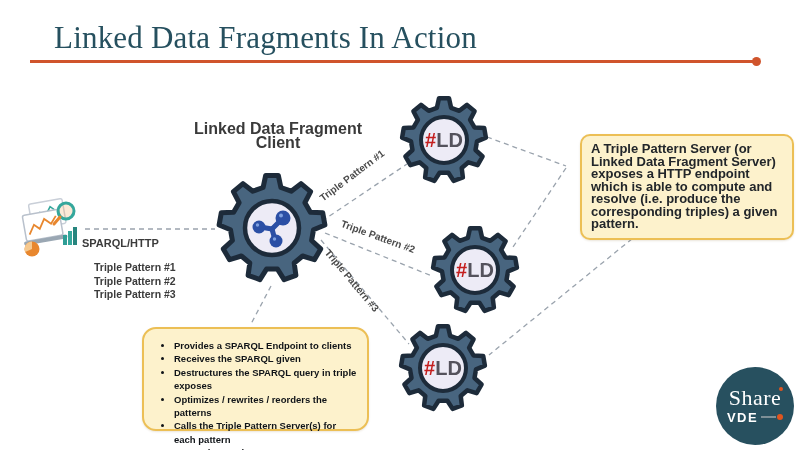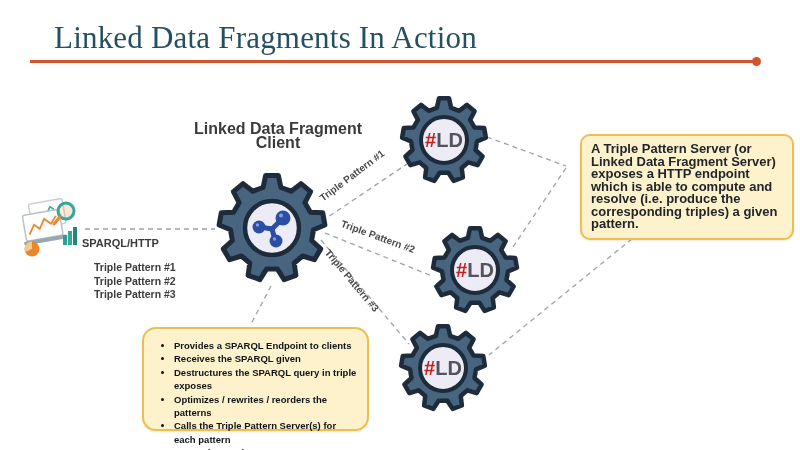--- a/index.html
+++ b/index.html
@@ -145,14 +145,25 @@
       <li>Provides a SPARQL Endpoint to clients</li>
       <li>Receives the SPARQL given</li>
       <li>Destructures the SPARQL query in triple exposes</li>
       <li>Optimizes / rewrites / reorders the patterns</li>
       <li>Calls the Triple Pattern Server(s) for each pattern</li>
       <li>Merge the results</li>
 
     </ul>
   </div>
 
+  <div class="logo">
+    <div class="logo-share">
+      <span>Share</span>
+      <span class="logo-accent"></span>
+    </div>
+    <div class="logo-row">
+      <span class="logo-vde">VDE</span>
+      <span class="logo-line"></span>
+      <span class="logo-dot"></span>
+    </div>
+  </div>
 
 </div>
 
 </body></html>

